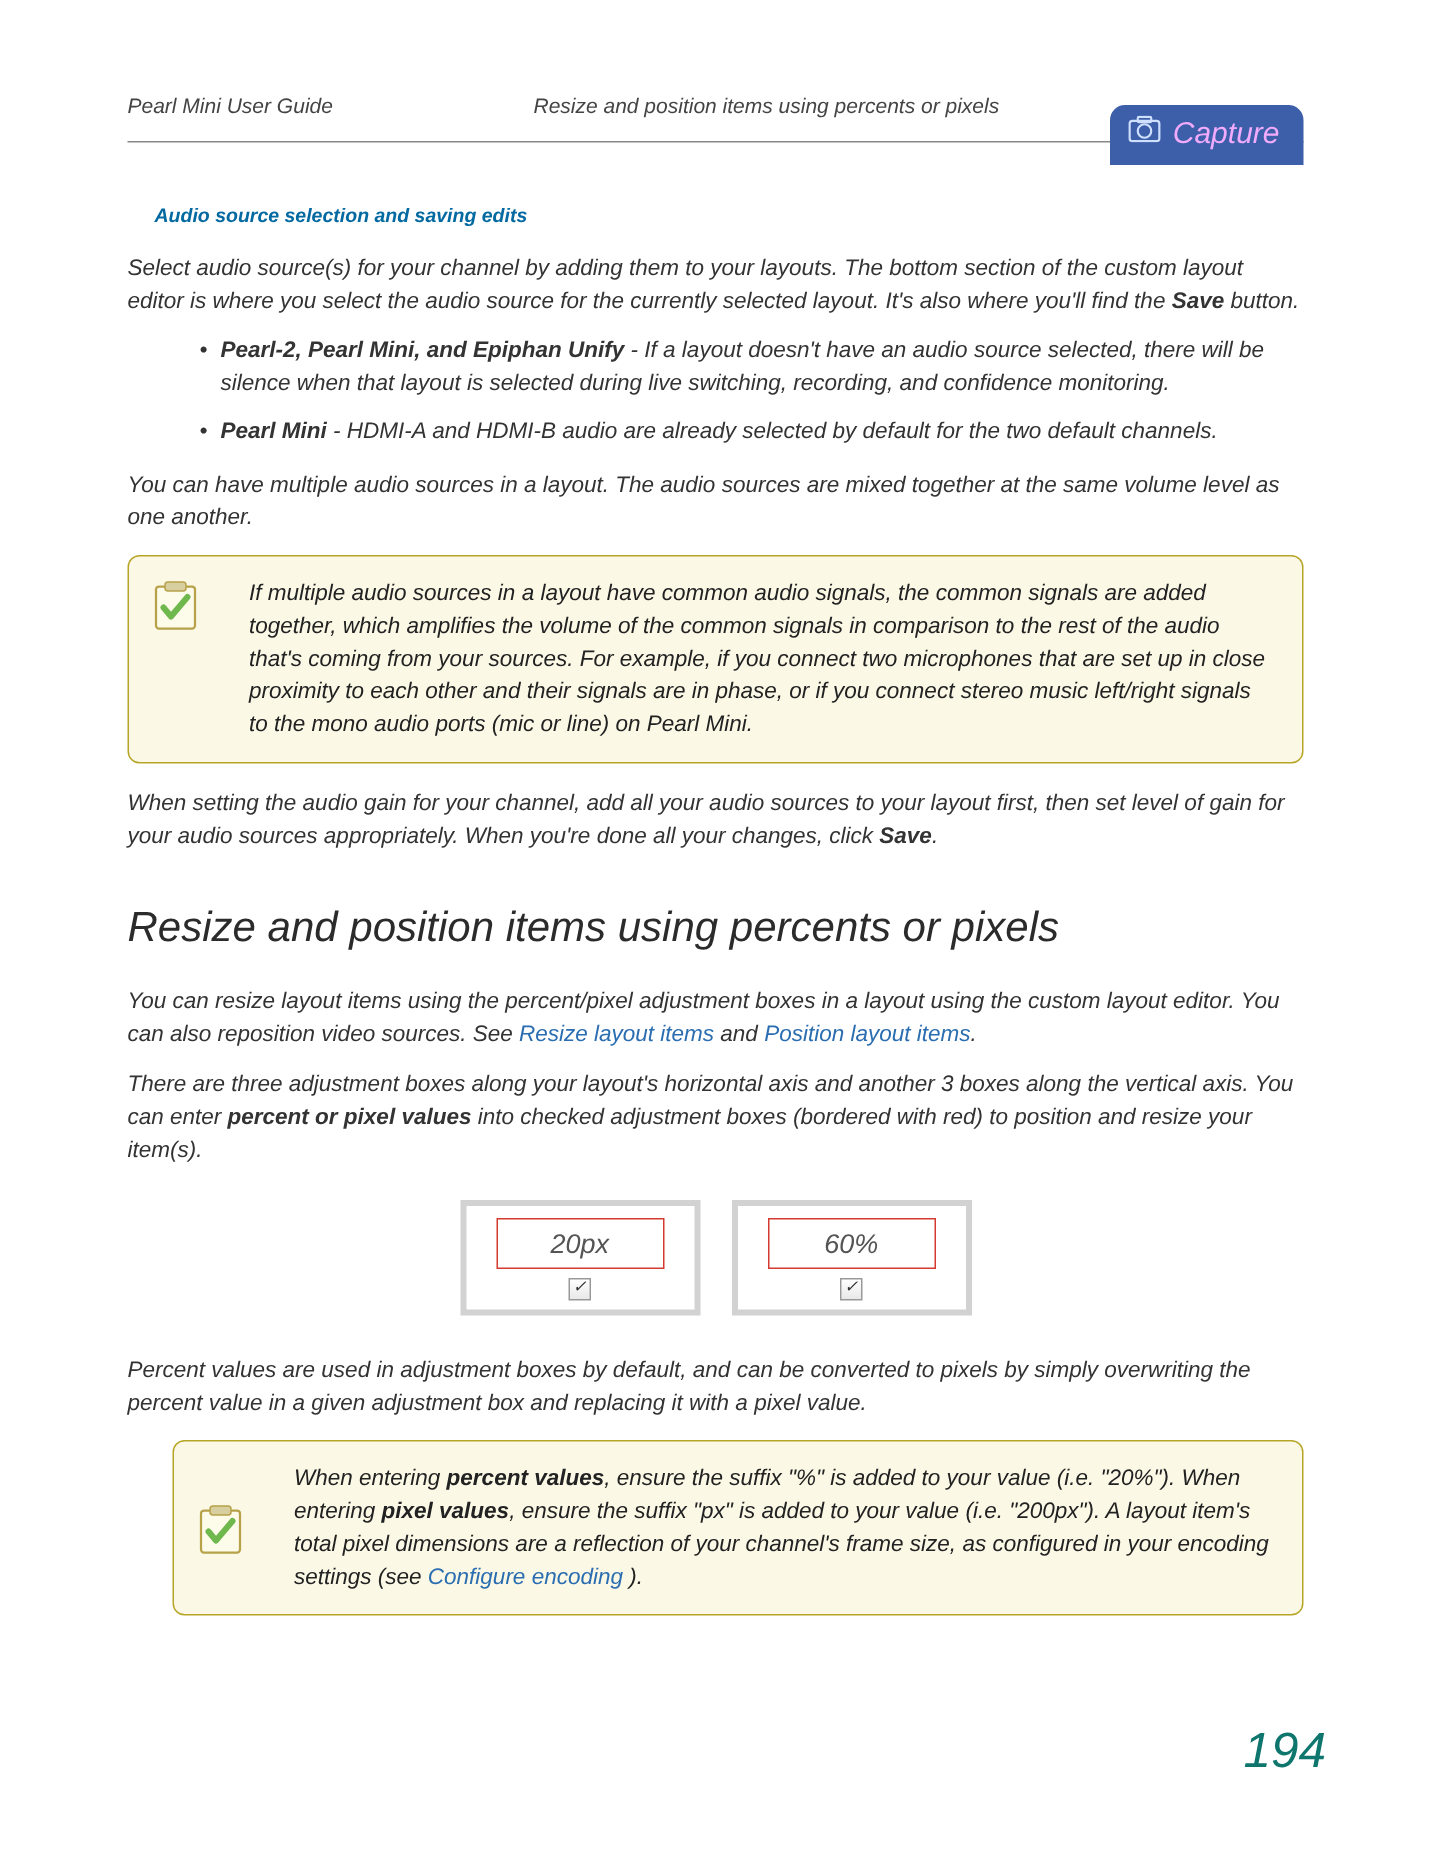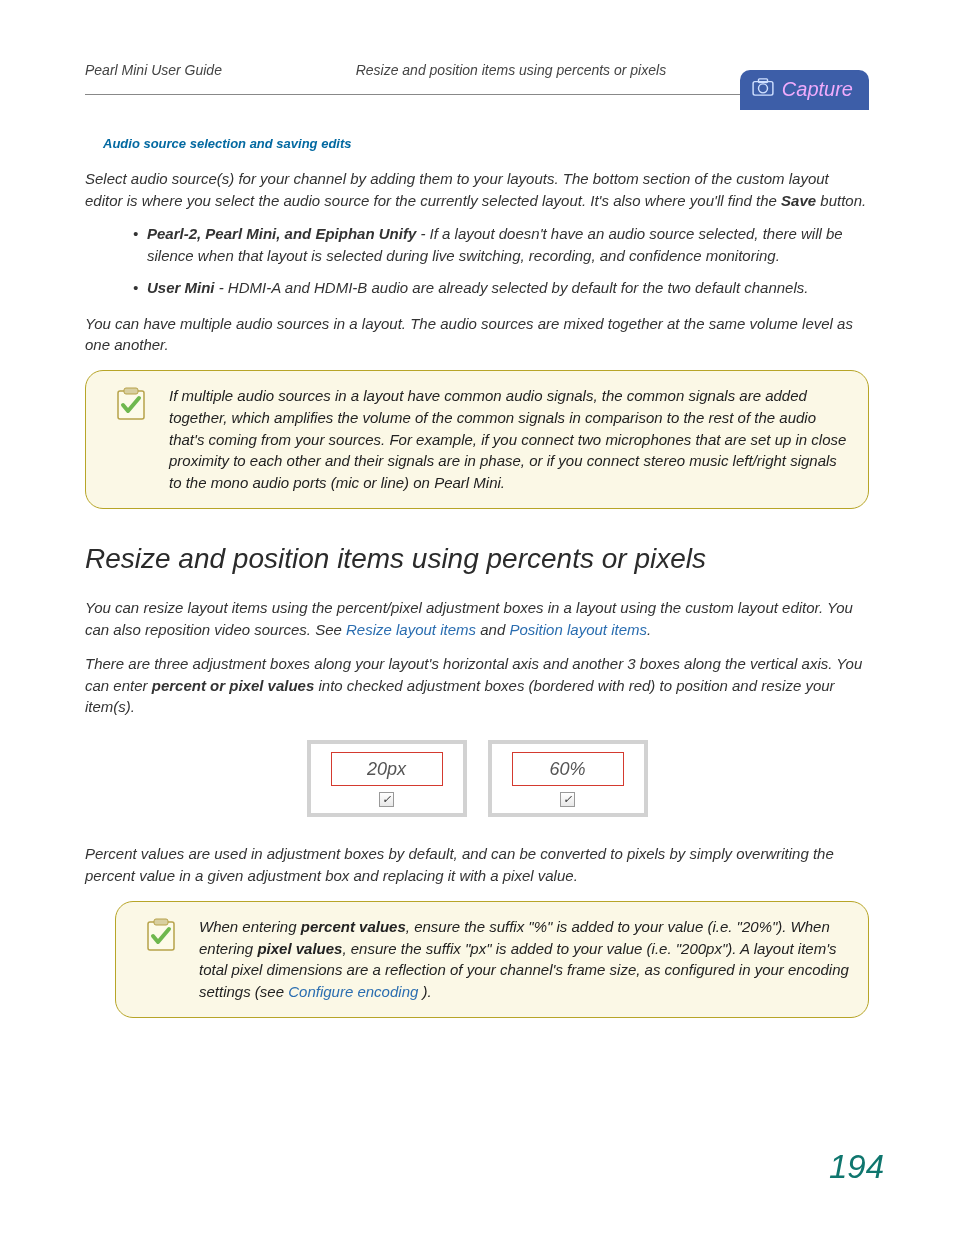--- a/index.html
+++ b/index.html
@@ -73,28 +73,28 @@
   ul.bullets li::before {
     content: "•";
     position: absolute;
     left: 0;
     top: 0;
     color: #333;
   }
   .bold { font-weight: bold; }
   .callout {
     border: 1px solid #b7a528;
-    border-radius: 18px;
+    border-radius: 8px;
     background: #fbf8e6;
-    padding: 14px 18px 14px 28px;
+    padding: 14px 18px 14px 14px;
     margin: 14px 0 16px 0;
     display: flex;
-    gap: 21px;
-  }
-  .callout.nested { margin-left: 30px; margin-right: 0; }
+    gap: 32px;
+  }
+  .callout.nested { margin-left: 30px; margin-right: 0; align-items: center; }
   .callout .note-icon {
     flex: 0 0 auto;
     width: 34px; height: 34px;
     margin-top: 2px;
   }
   .callout .note-icon svg { width: 34px; height: 34px; }
   .callout .note-text { flex: 1; color: #222; }
   h2.main-heading {
     font-size: 28px;
     font-weight: 400;
@@ -165,37 +165,40 @@
 
   <p class="body">
     <span>Select audio source(s) for your channel by adding them to your layouts. The bottom section of the custom layout editor is where you select the audio source for the currently selected layout. It's also where you'll find the </span><span class="bold">Save</span><span> button.</span>
   </p>
 
   <ul class="bullets">
     <li>
       <span class="bold">Pearl-2, Pearl Mini, and Epiphan Unify</span><span> - If a layout doesn't have an audio source selected, there will be silence when that layout is selected during live switching, recording, and confidence monitoring.</span>
     </li>
     <li>
-      <span class="bold">User Mini</span><span> - HDMI-A and HDMI-B audio are already selected by default for the two default channels.</span>
+      <span class="bold">Pearl Mini</span><span> - HDMI-A and HDMI-B audio are already selected by default for the two default channels.</span>
     </li>
   </ul>
 
   <p class="body">You can have multiple audio sources in a layout. The audio sources are mixed together at the same volume level as one another.</p>
 
   <div class="callout">
     <div class="note-icon">
       <svg viewBox="0 0 34 34">
           <rect x="4" y="4" width="26" height="28" rx="2" fill="#fdfbe9" stroke="#b7a24a" stroke-width="1.5"></rect>
           <rect x="10" y="1" width="14" height="6" rx="2" fill="#d8cfa0" stroke="#b7a24a"></rect>
           <path d="M9 18 l5 6 l11 -13" fill="none" stroke="#6fb84e" stroke-width="4" stroke-linecap="round" stroke-linejoin="round"></path>
         </svg>
     </div>
     <div class="note-text">If multiple audio sources in a layout have common audio signals, the common signals are added together, which amplifies the volume of the common signals in comparison to the rest of the audio that's coming from your sources. For example, if you connect two microphones that are set up in close proximity to each other and their signals are in phase, or if you connect stereo music left/right signals to the mono audio ports (mic or line) on Pearl Mini.</div>
   </div>
 
+  <p class="body">
+    <span>When setting the audio gain for your channel, add all your audio sources to your layout first, then set level of gain for your audio sources appropriately. When you're done all your changes, click </span><span class="bold">Save</span><span>.</span>
+  </p>
 
   <h2 class="main-heading">Resize and position items using percents or pixels</h2>
 
   <p class="body">
     <span>You can resize layout items using the percent/pixel adjustment boxes in a layout using the custom layout editor. You can also reposition video sources. See </span><a class="link">Resize layout items</a><span> and </span><a class="link">Position layout items</a><span>.</span>
   </p>
 
   <p class="body">
     <span>There are three adjustment boxes along your layout's horizontal axis and another 3 boxes along the vertical axis. You can enter </span><span class="bold">percent or pixel values</span><span> into checked adjustment boxes (bordered with red) to position and resize your item(s).</span>
   </p>

